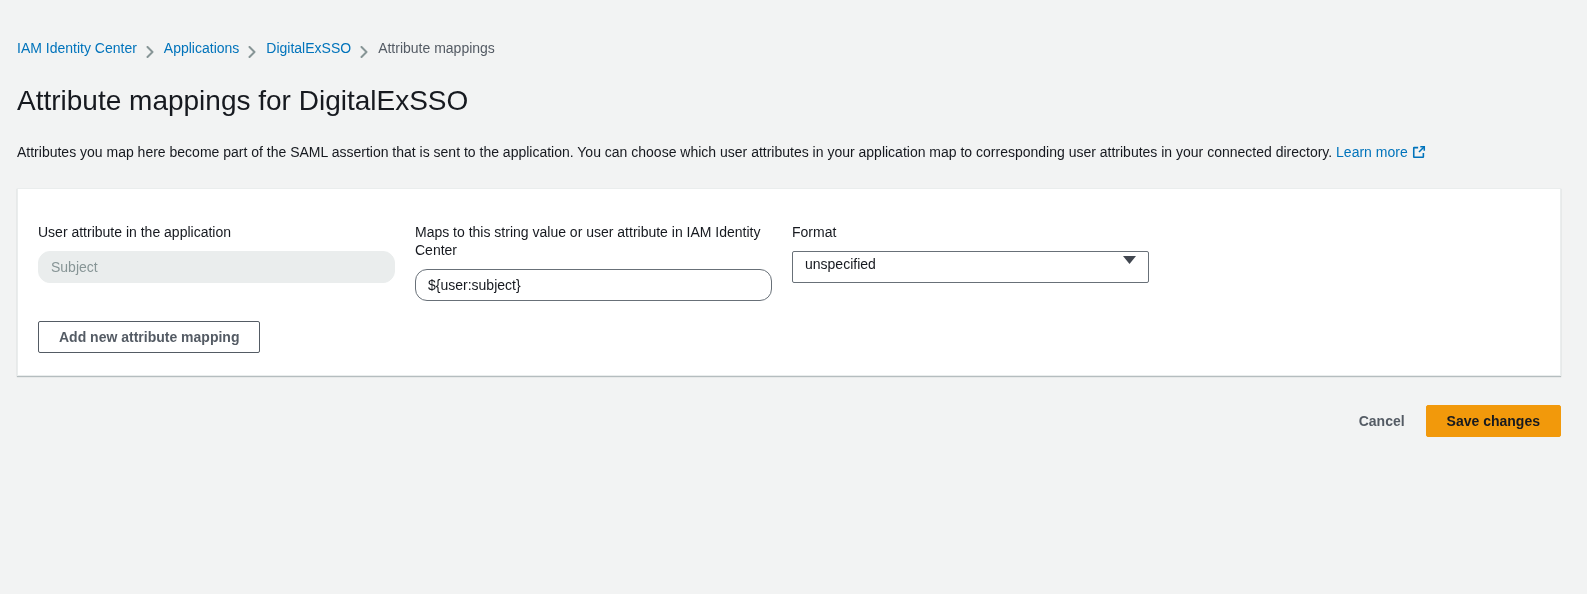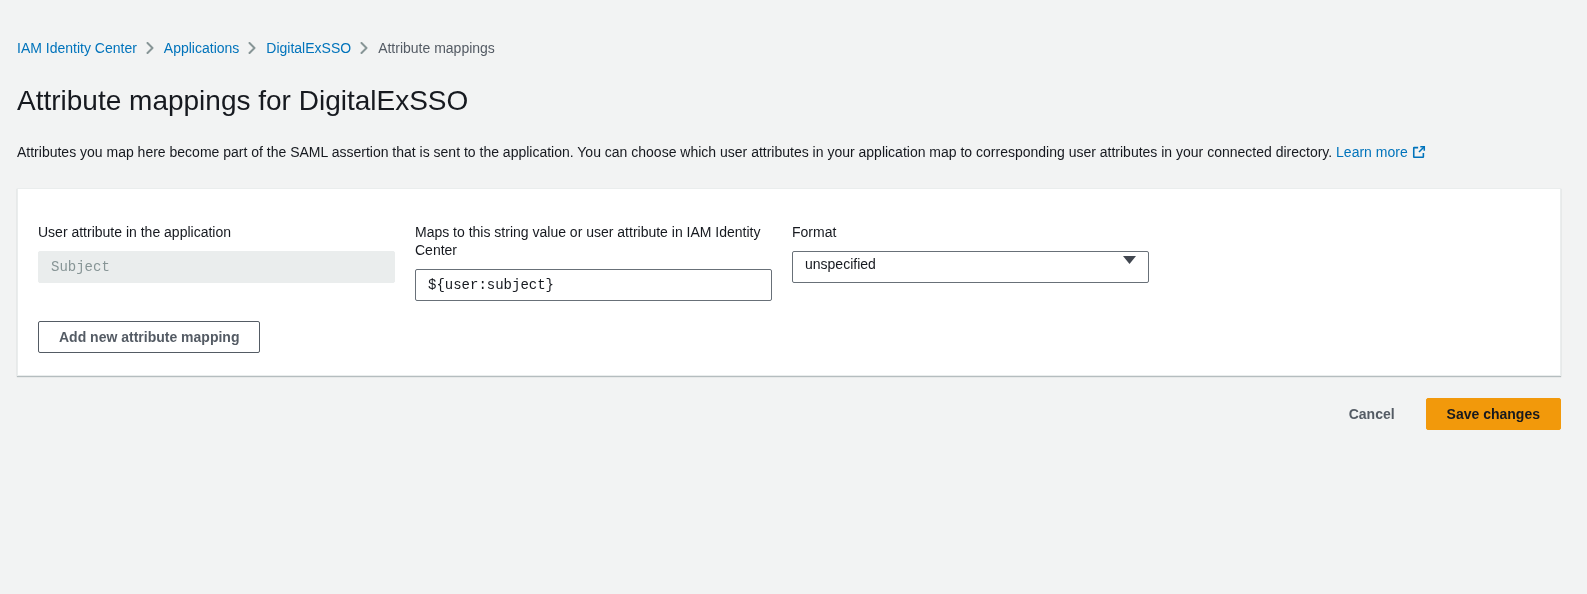--- a/index.html
+++ b/index.html
@@ -19,21 +19,21 @@
     width:1587px;height:594px;
     background:var(--page-bg);
     overflow:hidden;
     position:relative;
   }
   .content{
     padding:38px 26px 0 17px;
   }
   
   .breadcrumb{
-    display:flex;align-items:center;
+    display:flex;align-items:flex-end;
     font-size:14px;line-height:20px;
   }
   .breadcrumb a{
     color:var(--link);text-decoration:none;cursor:pointer;
   }
   .crumb-sep{
     margin:0 9px;display:inline-flex;align-items:center;
   }
   .breadcrumb .current{
     color:var(--muted);font-weight:400;
@@ -67,25 +67,25 @@
   .field-col{width:357px;display:flex;flex-direction:column;}
   .field-label{
     font-size:14px;line-height:18px;
     color:var(--text);
     margin-bottom:10px;
     margin-top:12px;
   }
   .text-input{
     height:32px;width:100%;
     padding:4px 12px;
-    font-family:Liberation Mono, monospace;
+    font-family:Liberation Sans, sans-serif;
     font-size:14px;color:var(--text);
     background:#fff;
     border:1px solid var(--input-border);
-    border-radius:2px;
+    border-radius:12px;
   }
   .text-input:disabled{
     background:var(--disabled-bg);
     border-color:var(--disabled-bg);
     color:var(--disabled-text);
   }
   .select{
     height:32px;width:100%;
     padding:4px 12px;
     display:flex;align-items:flex-start;justify-content:space-between;
@@ -115,22 +115,22 @@
     color:var(--muted);
     border:1px solid transparent;
     background:transparent;
   }
   .btn-primary{
     color:var(--primary-text);
     background:var(--primary-bg);
     border:1px solid var(--primary-bg);
   }
   .footer-actions{
-    margin-top:22px;
-    display:flex;justify-content:flex-end;align-items:center;gap:10px;
+    margin-top:29px;
+    display:flex;justify-content:flex-end;align-items:center;gap:0;
   }
 </style>
 </head>
 <body>
 
 <div class="screen">
   <div class="content">
 
     <nav class="breadcrumb">
       <a>IAM Identity Center</a>

